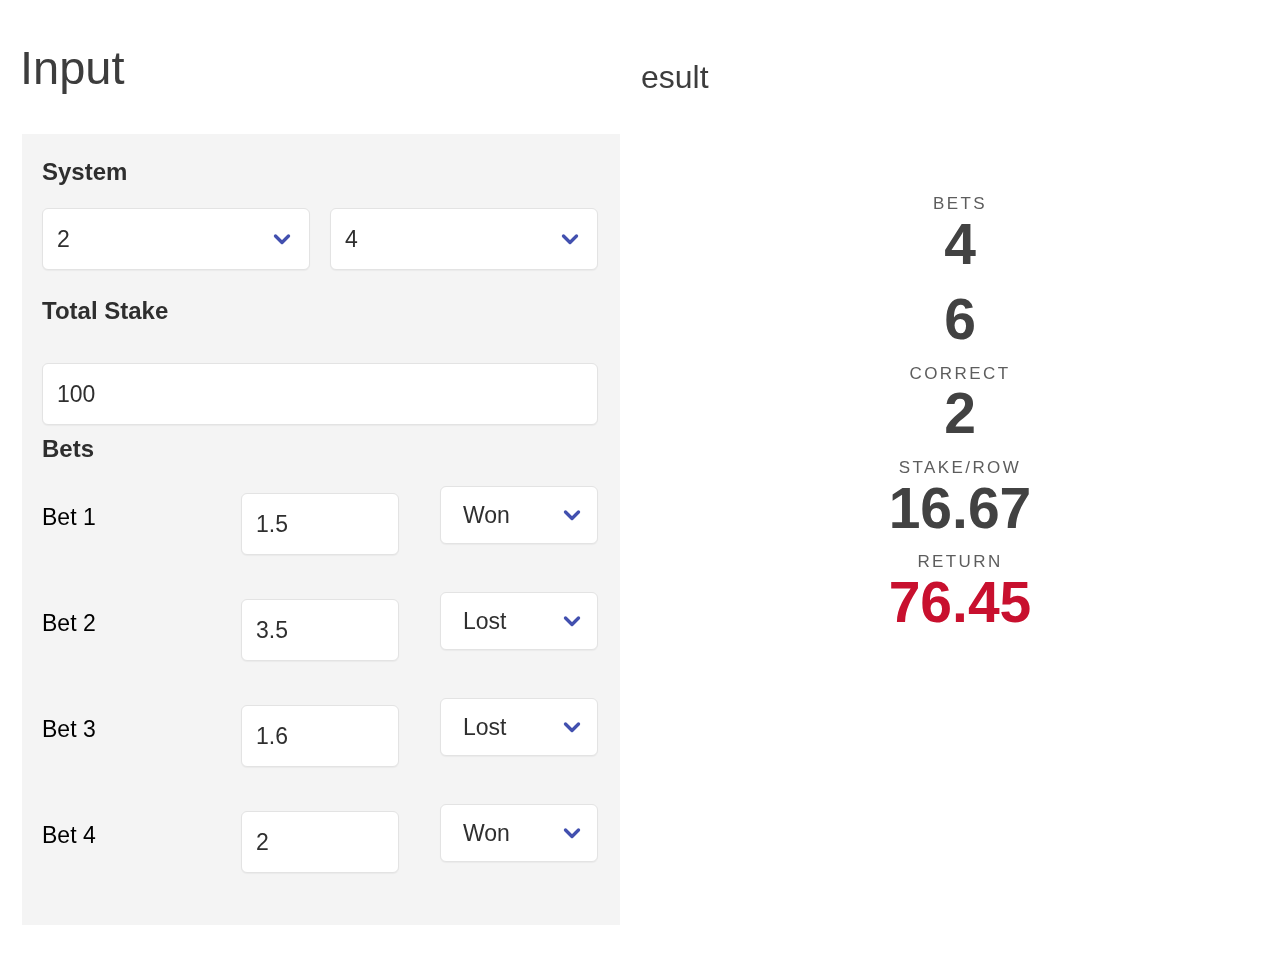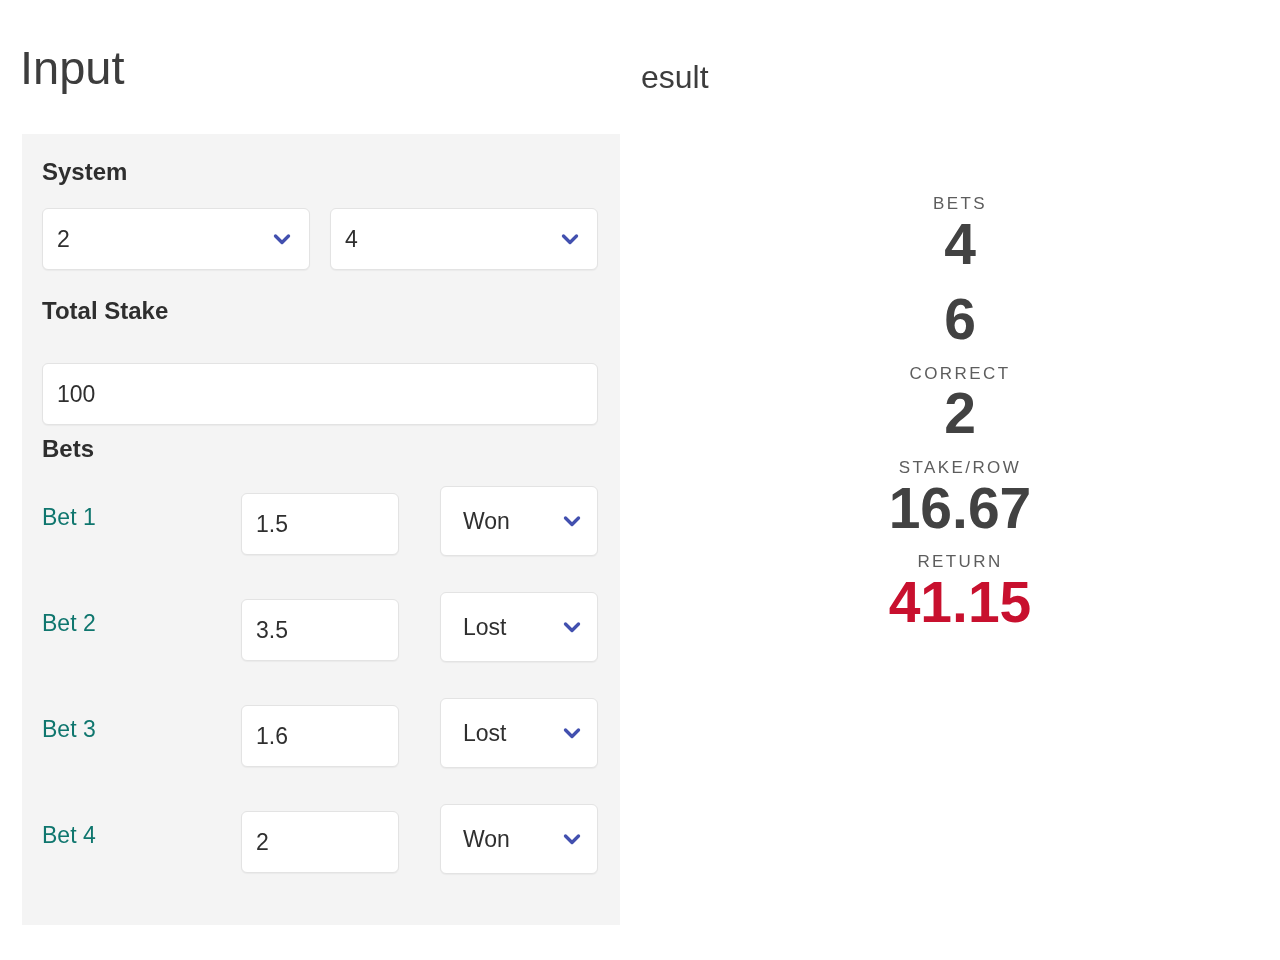--- a/index.html
+++ b/index.html
@@ -109,35 +109,35 @@
   #bet-row-1 { top: 458px; }
   #bet-row-2 { top: 564px; }
   #bet-row-3 { top: 670px; }
 
   .bet-row .bet-label {
     position: absolute;
     left: 20px;
     top: 50%;
     transform: translateY(-50%);
     font-size: 23px;
-    color: #0f766e;
+    color: #000000;
     line-height: 1;
     white-space: nowrap;
   }
   .bet-row .odds-field {
     left: 219px;
     top: 7px;
     width: 158px;
     height: 62px;
   }
   .bet-row .status-field {
     left: 418px;
     top: 0;
     width: 158px;
-    height: 70px;
+    height: 58px;
     padding: 0 12px 0 22px;
   }
 
   
   .results {
     position: absolute;
     left: 760px;
     top: 195px;
     width: 400px;
     text-align: center;
@@ -283,18 +283,18 @@
       <div class="stat-value">2</div>
     </div>
 
     <div class="stat s-stakerow">
       <div class="stat-label">STAKE/ROW</div>
       <div class="stat-value">16.67</div>
     </div>
 
     <div class="stat s-return">
       <div class="stat-label">RETURN</div>
-      <div class="stat-value accent">41.15</div>
+      <div class="stat-value accent">76.45</div>
     </div>
 
   </section>
 
 </div>
 
 </body></html>

